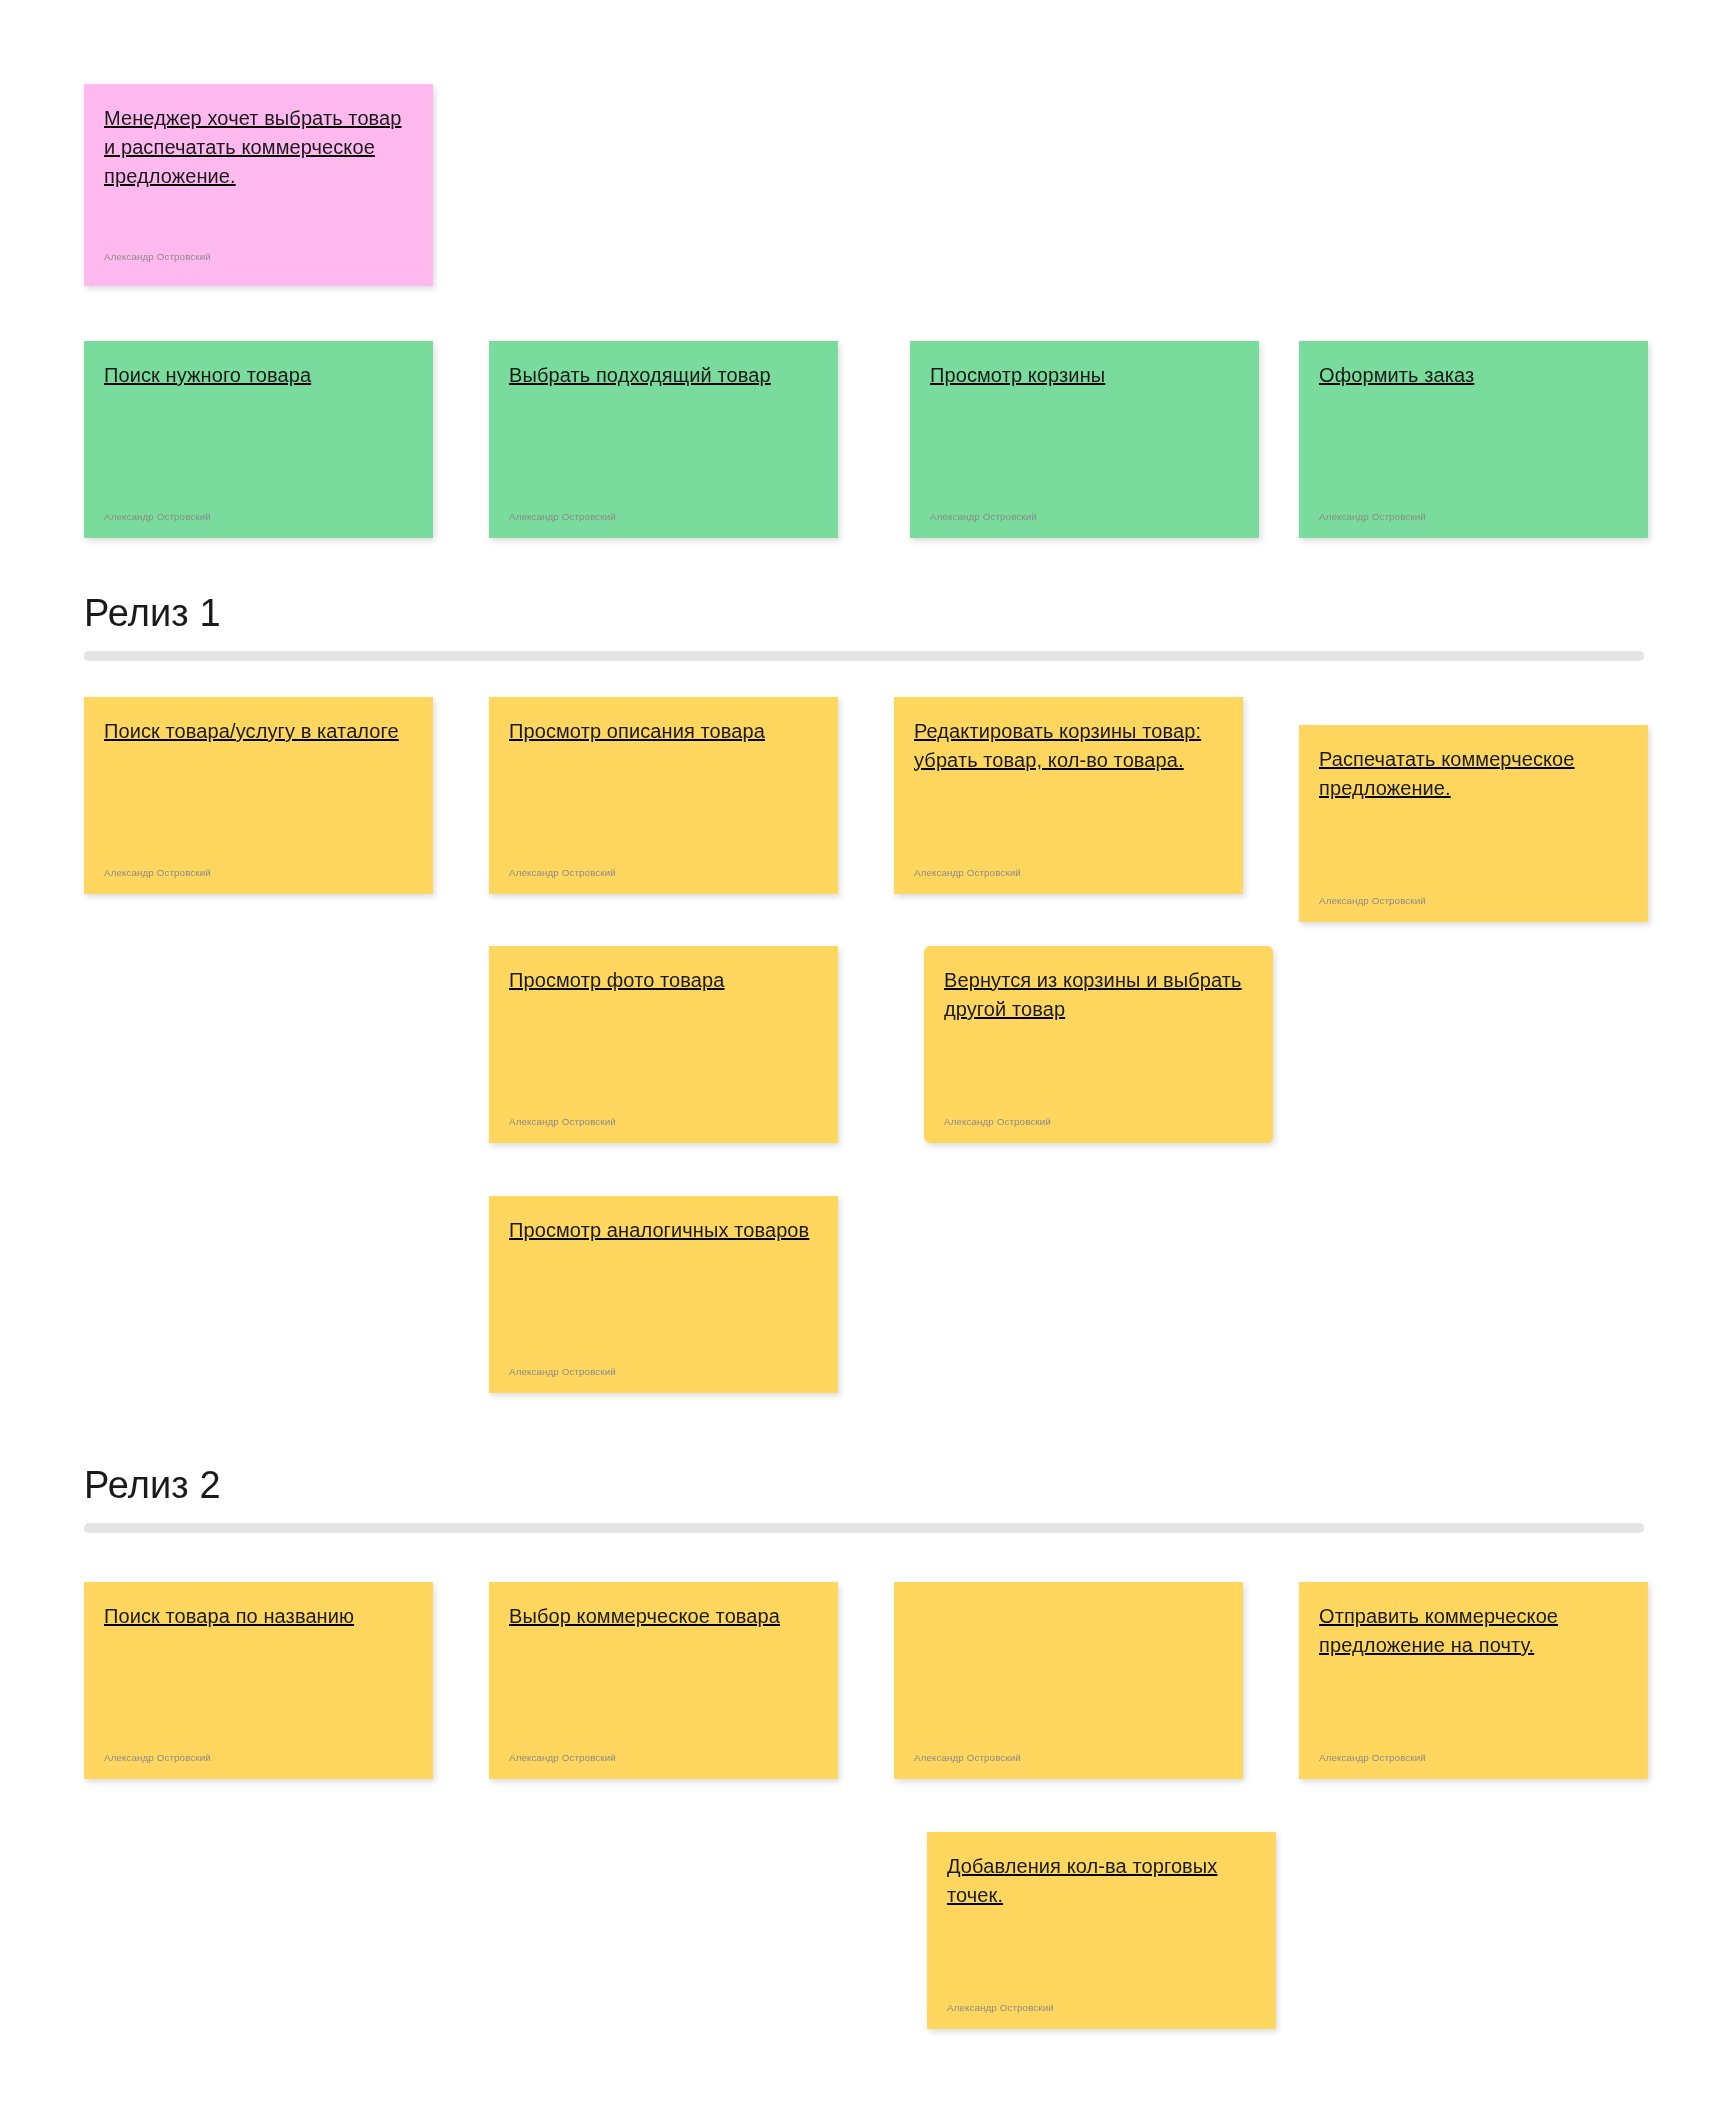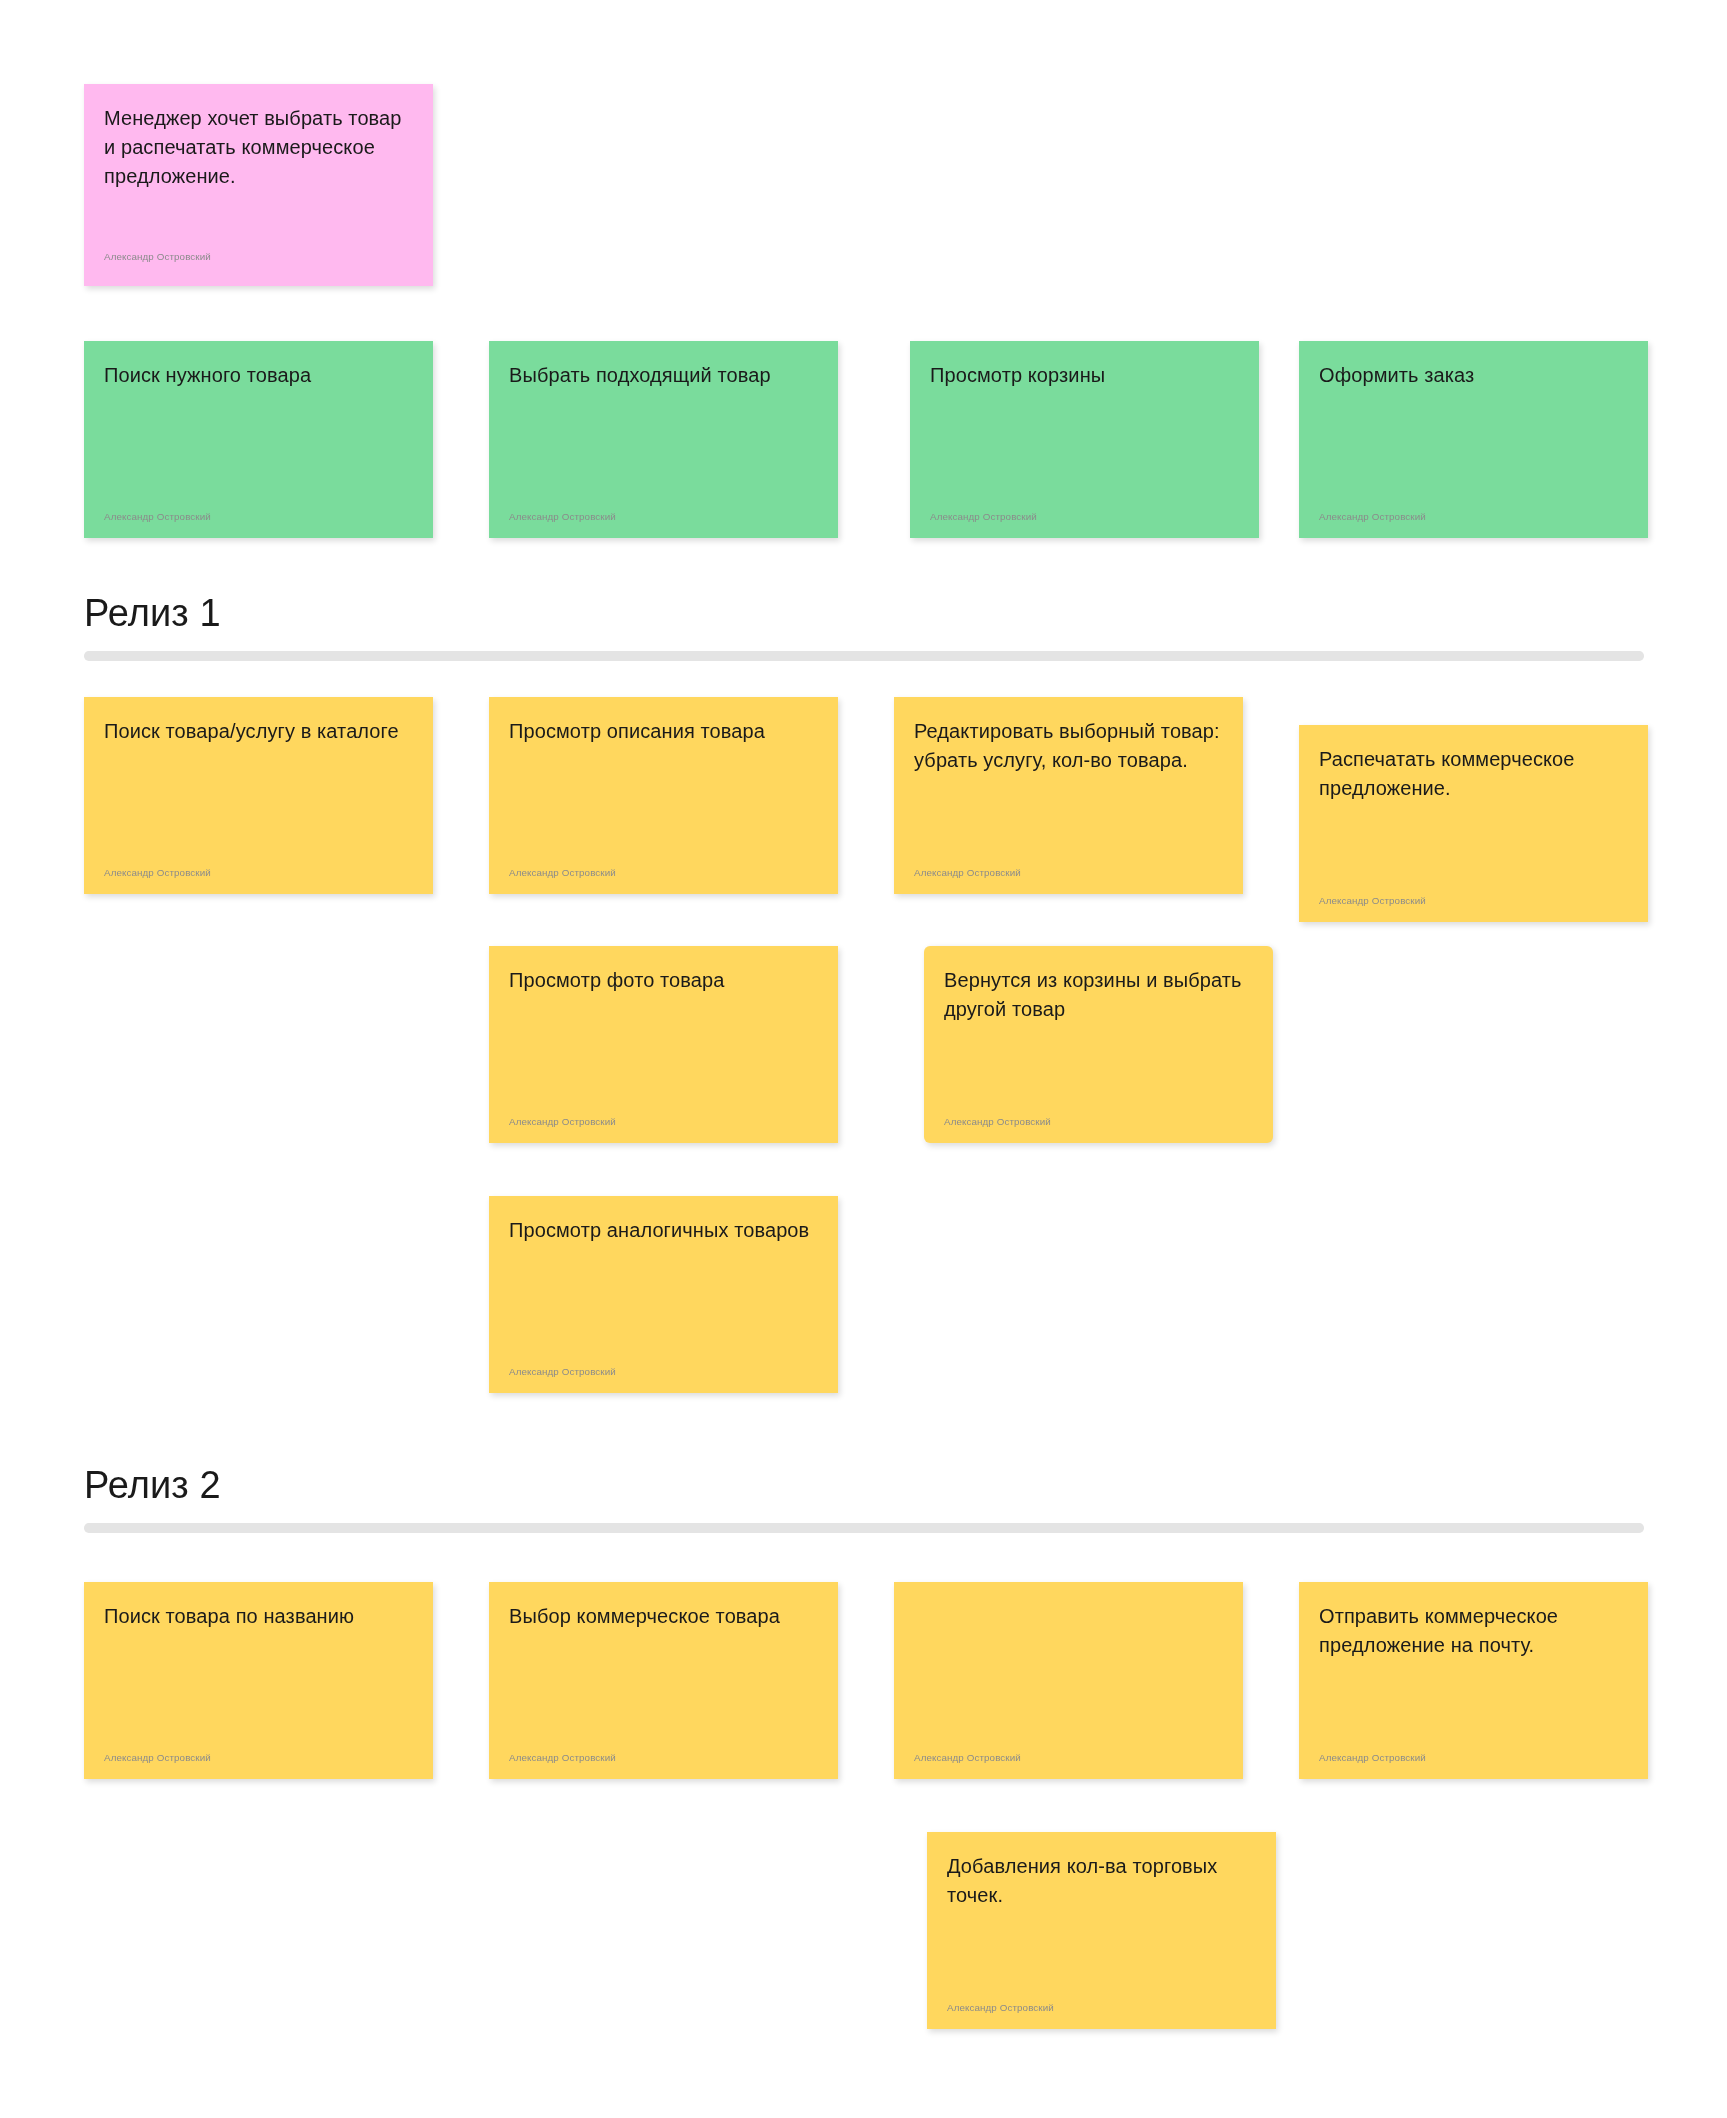--- a/index.html
+++ b/index.html
@@ -25,20 +25,21 @@
 
   
   .card {
     position: absolute;
     width: 349px;
     height: 197px;
     box-sizing: border-box;
     padding: 20px 20px 0 20px;
     box-shadow: 2px 2.7px 6px rgba(0,0,0,0.14);
     overflow: hidden;
+    text-decoration: underline;
   }
   .card.pink   { background: #ffb9ef; height: 202px; }
   .card.green  { background: #7adc9c; }
   .card.yellow { background: #ffd75e; }
 
   .card-text {
     font-size: 20px;
     line-height: 1.45;
     color: #1a1a1a;
     font-weight: 400;
@@ -110,21 +111,21 @@
     </div>
     <div class="card yellow" style="left: 84px; top: 697px;">
       <div class="card-text">Поиск товара/услугу в каталоге</div>
       <div class="card-author">Александр Островский</div>
     </div>
     <div class="card yellow" style="left: 489px; top: 697px;">
       <div class="card-text">Просмотр описания товара</div>
       <div class="card-author">Александр Островский</div>
     </div>
     <div class="card yellow" style="left: 894px; top: 697px;">
-      <div class="card-text">Редактировать выборный товар: убрать услугу, кол-во товара.</div>
+      <div class="card-text">Редактировать корзины товар: убрать товар, кол-во товара.</div>
       <div class="card-author">Александр Островский</div>
     </div>
     <div class="card yellow" style="left: 1299px; top: 697px; margin-top: 28px;">
       <div class="card-text">Распечатать коммерческое предложение.</div>
       <div class="card-author">Александр Островский</div>
     </div>
     <div class="card yellow" style="left: 489px; top: 946px;">
       <div class="card-text">Просмотр фото товара</div>
       <div class="card-author">Александр Островский</div>
     </div>

